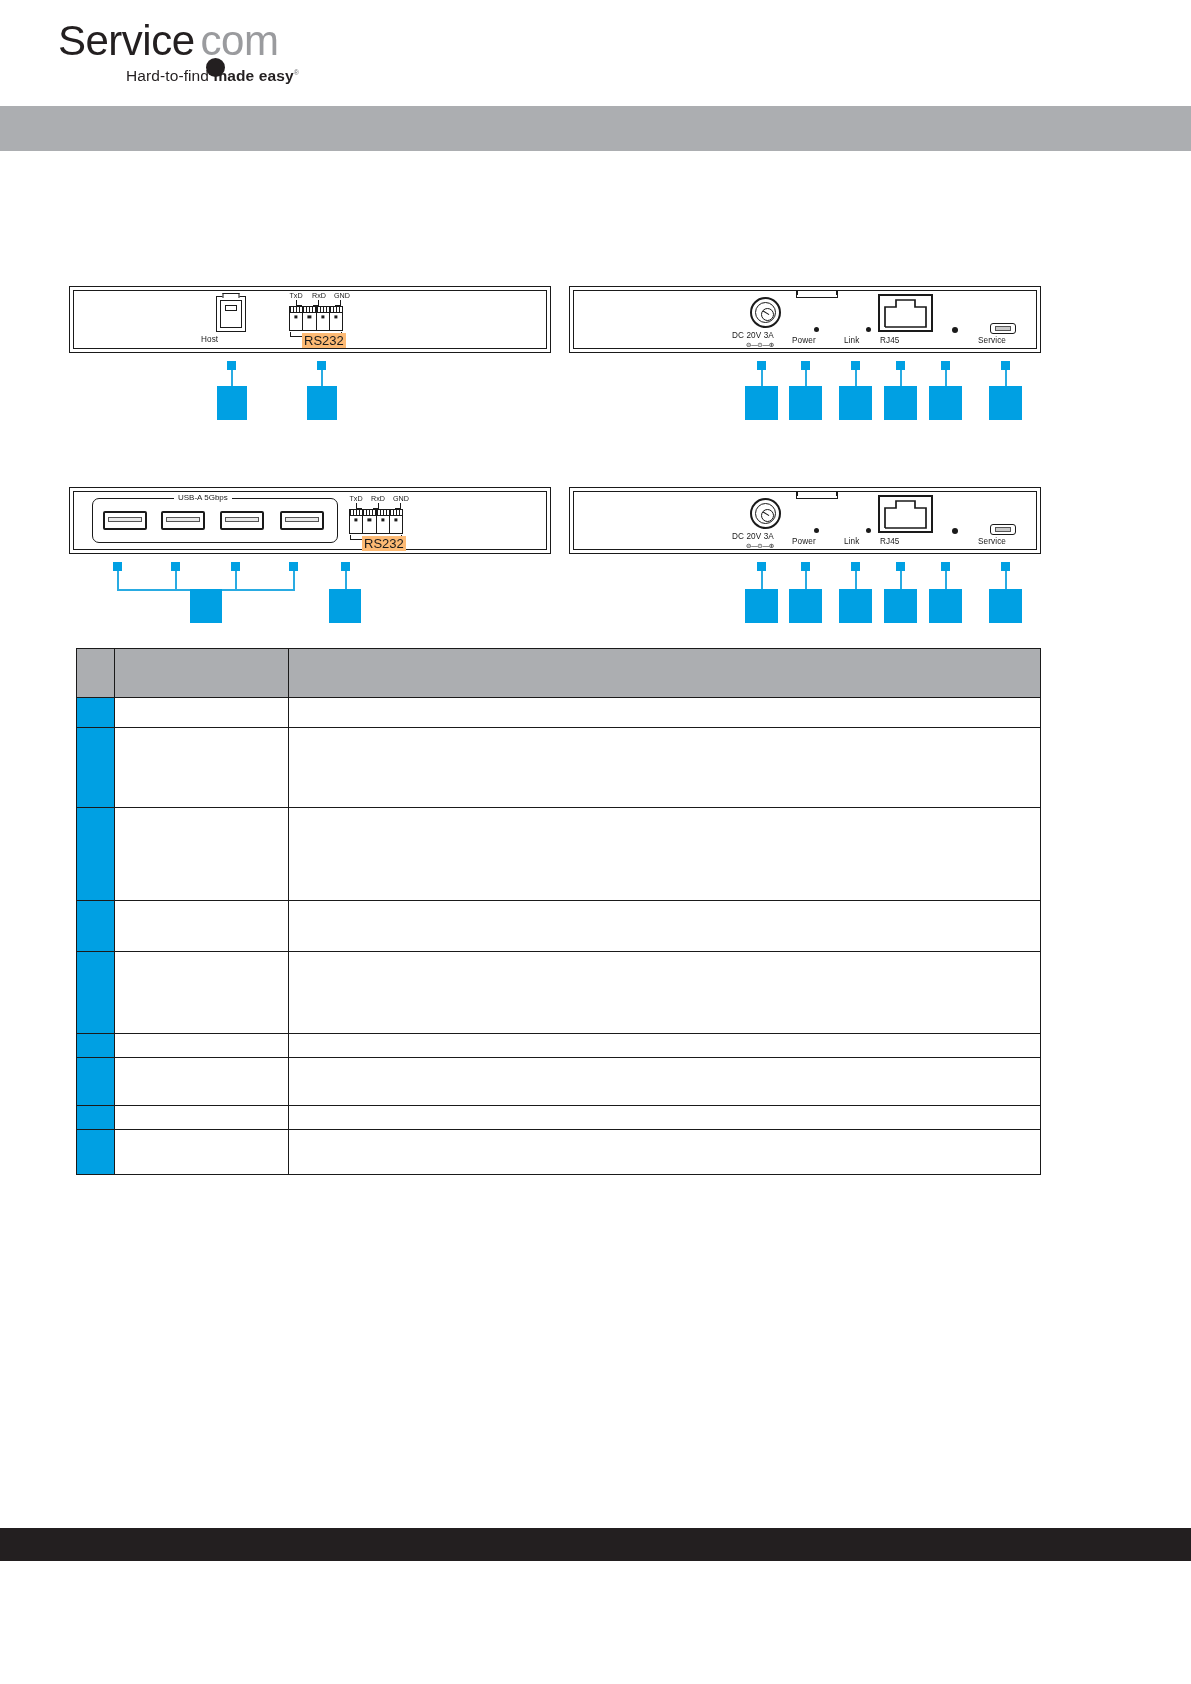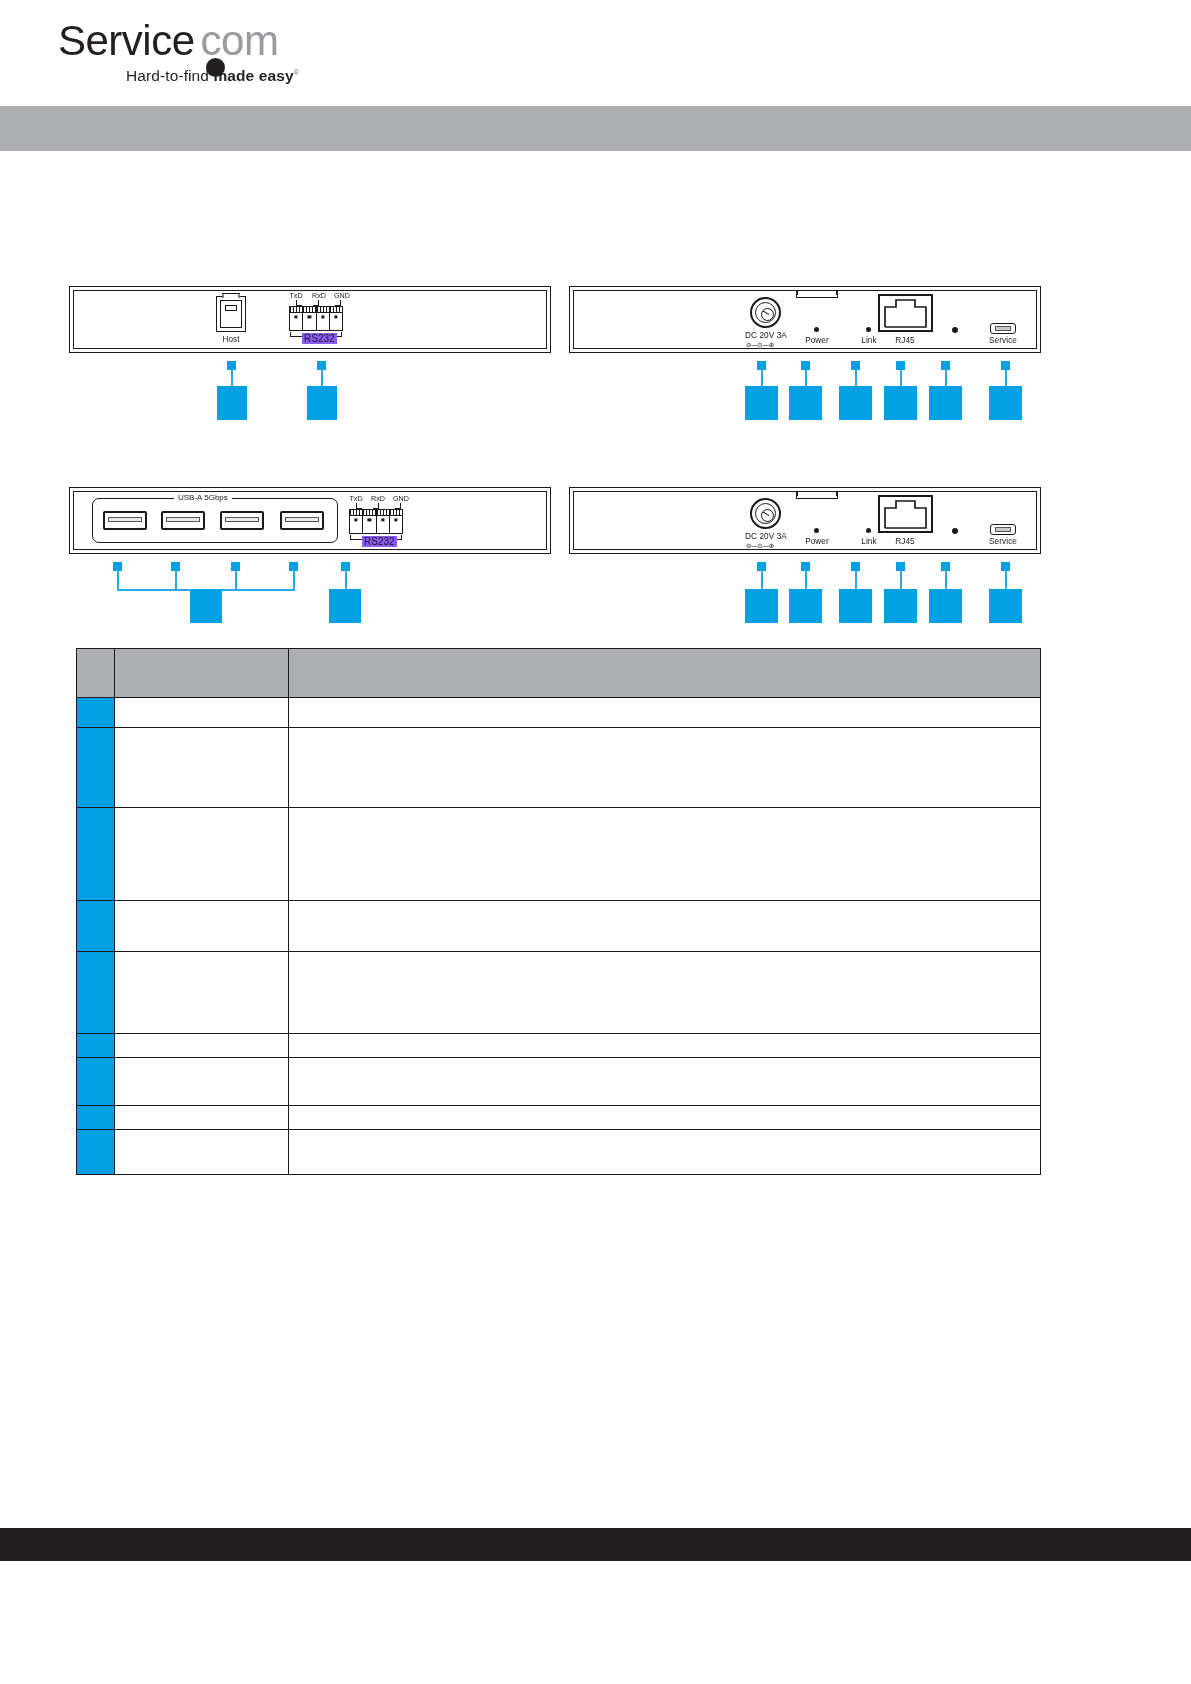--- a/index.html
+++ b/index.html
@@ -129,21 +129,21 @@
     top: 3px;
     bottom: 3px;
     width: 1px;
     background: #1a1a1a;
   }
 
   .port-label {
     position: absolute;
     font-size: 8.2px;
     color: #1a1a1a;
-    text-align: center;
+    text-align: left;
     white-space: nowrap;
     letter-spacing: 0.1px;
   }
   .tiny-label {
     position: absolute;
     font-size: 7.2px;
     color: #1a1a1a;
     white-space: nowrap;
     text-align: center;
   }
@@ -255,23 +255,23 @@
   }
   .bracket-under {
     position: absolute;
     box-sizing: border-box;
     border: 1.1px solid #1a1a1a;
     border-top: none;
     height: 5px;
   }
   .bracket-name {
     position: absolute;
-    font-size: 10px;
+    font-size: 13px;
     color: #1a1a1a;
-    background: #8b5cf6;
+    background: #fdba74;
     padding: 0 2px;
     white-space: nowrap;
   }
 
   
   .dc-jack {
     position: absolute;
     width: 31px;
     height: 31px;
     border-radius: 50%;

